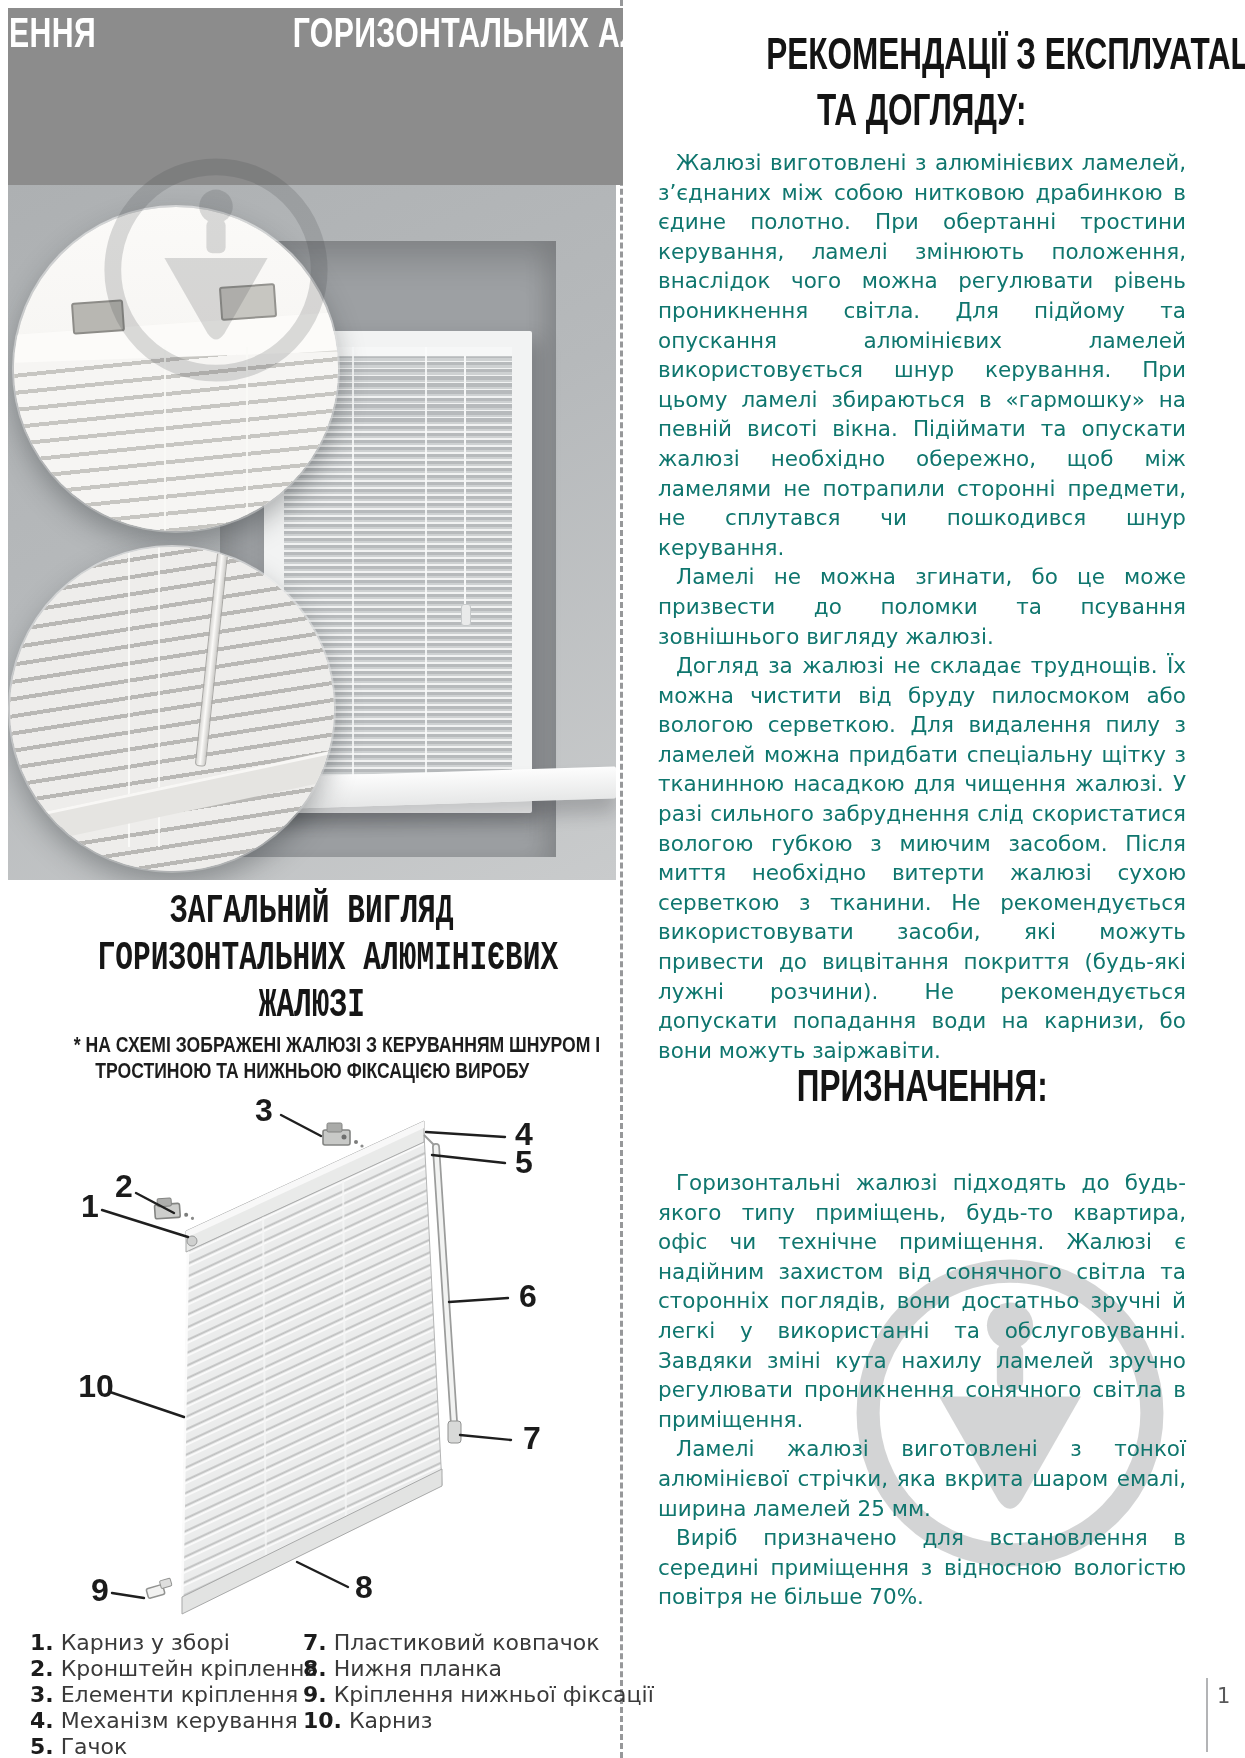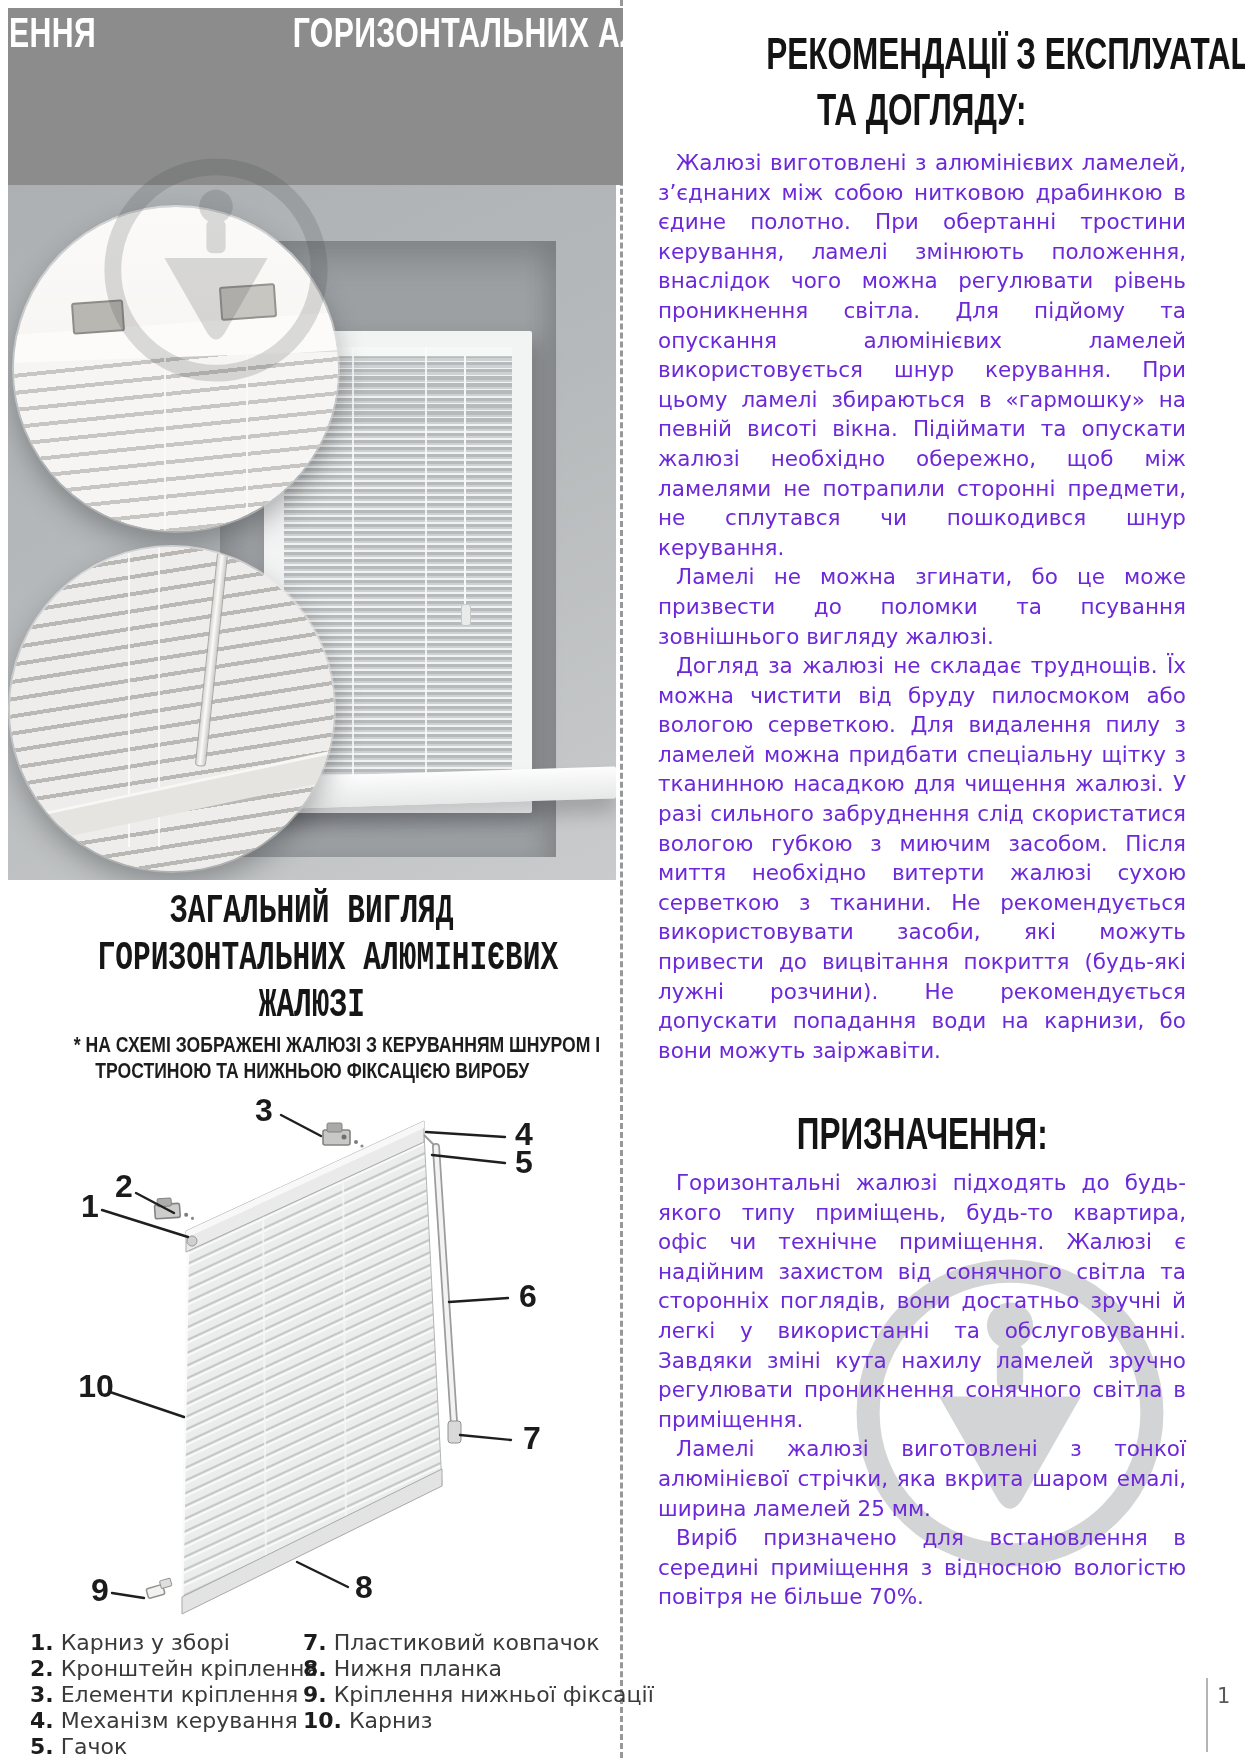--- a/index.html
+++ b/index.html
@@ -84,23 +84,23 @@
   .llabel{color:#3a3a3a;text-align:center;}
   .lc1{left:30px;}
   .lc2{left:303px;}
 
   
   .rcol-title{left:658px;width:528px;z-index:2;}
   .rcol-title .hline{color:#141414;font-family:"Liberation Sans",sans-serif;font-weight:bold;
                      font-size:45px;line-height:56px;}
   .rcol-title .cond{transform:scaleX(.7);}
   .care-title{top:26px;}
-  .purpose-title{top:1106px;}
+  .purpose-title{top:1058px;}
   .rbody{left:658px;width:528px;z-index:2;font-size:21.5px;line-height:29.6px;
-         text-align:justify;color:#6d28d9;}
+         text-align:justify;color:#0f766e;}
   .rbody p{margin:0;text-indent:18px;}
   .care-body{top:148px;}
   .purpose-body{top:1168px;}
 </style>
 </head>
 <body>
 
 <div class="page">
 
   <div class="abs divider"></div>

